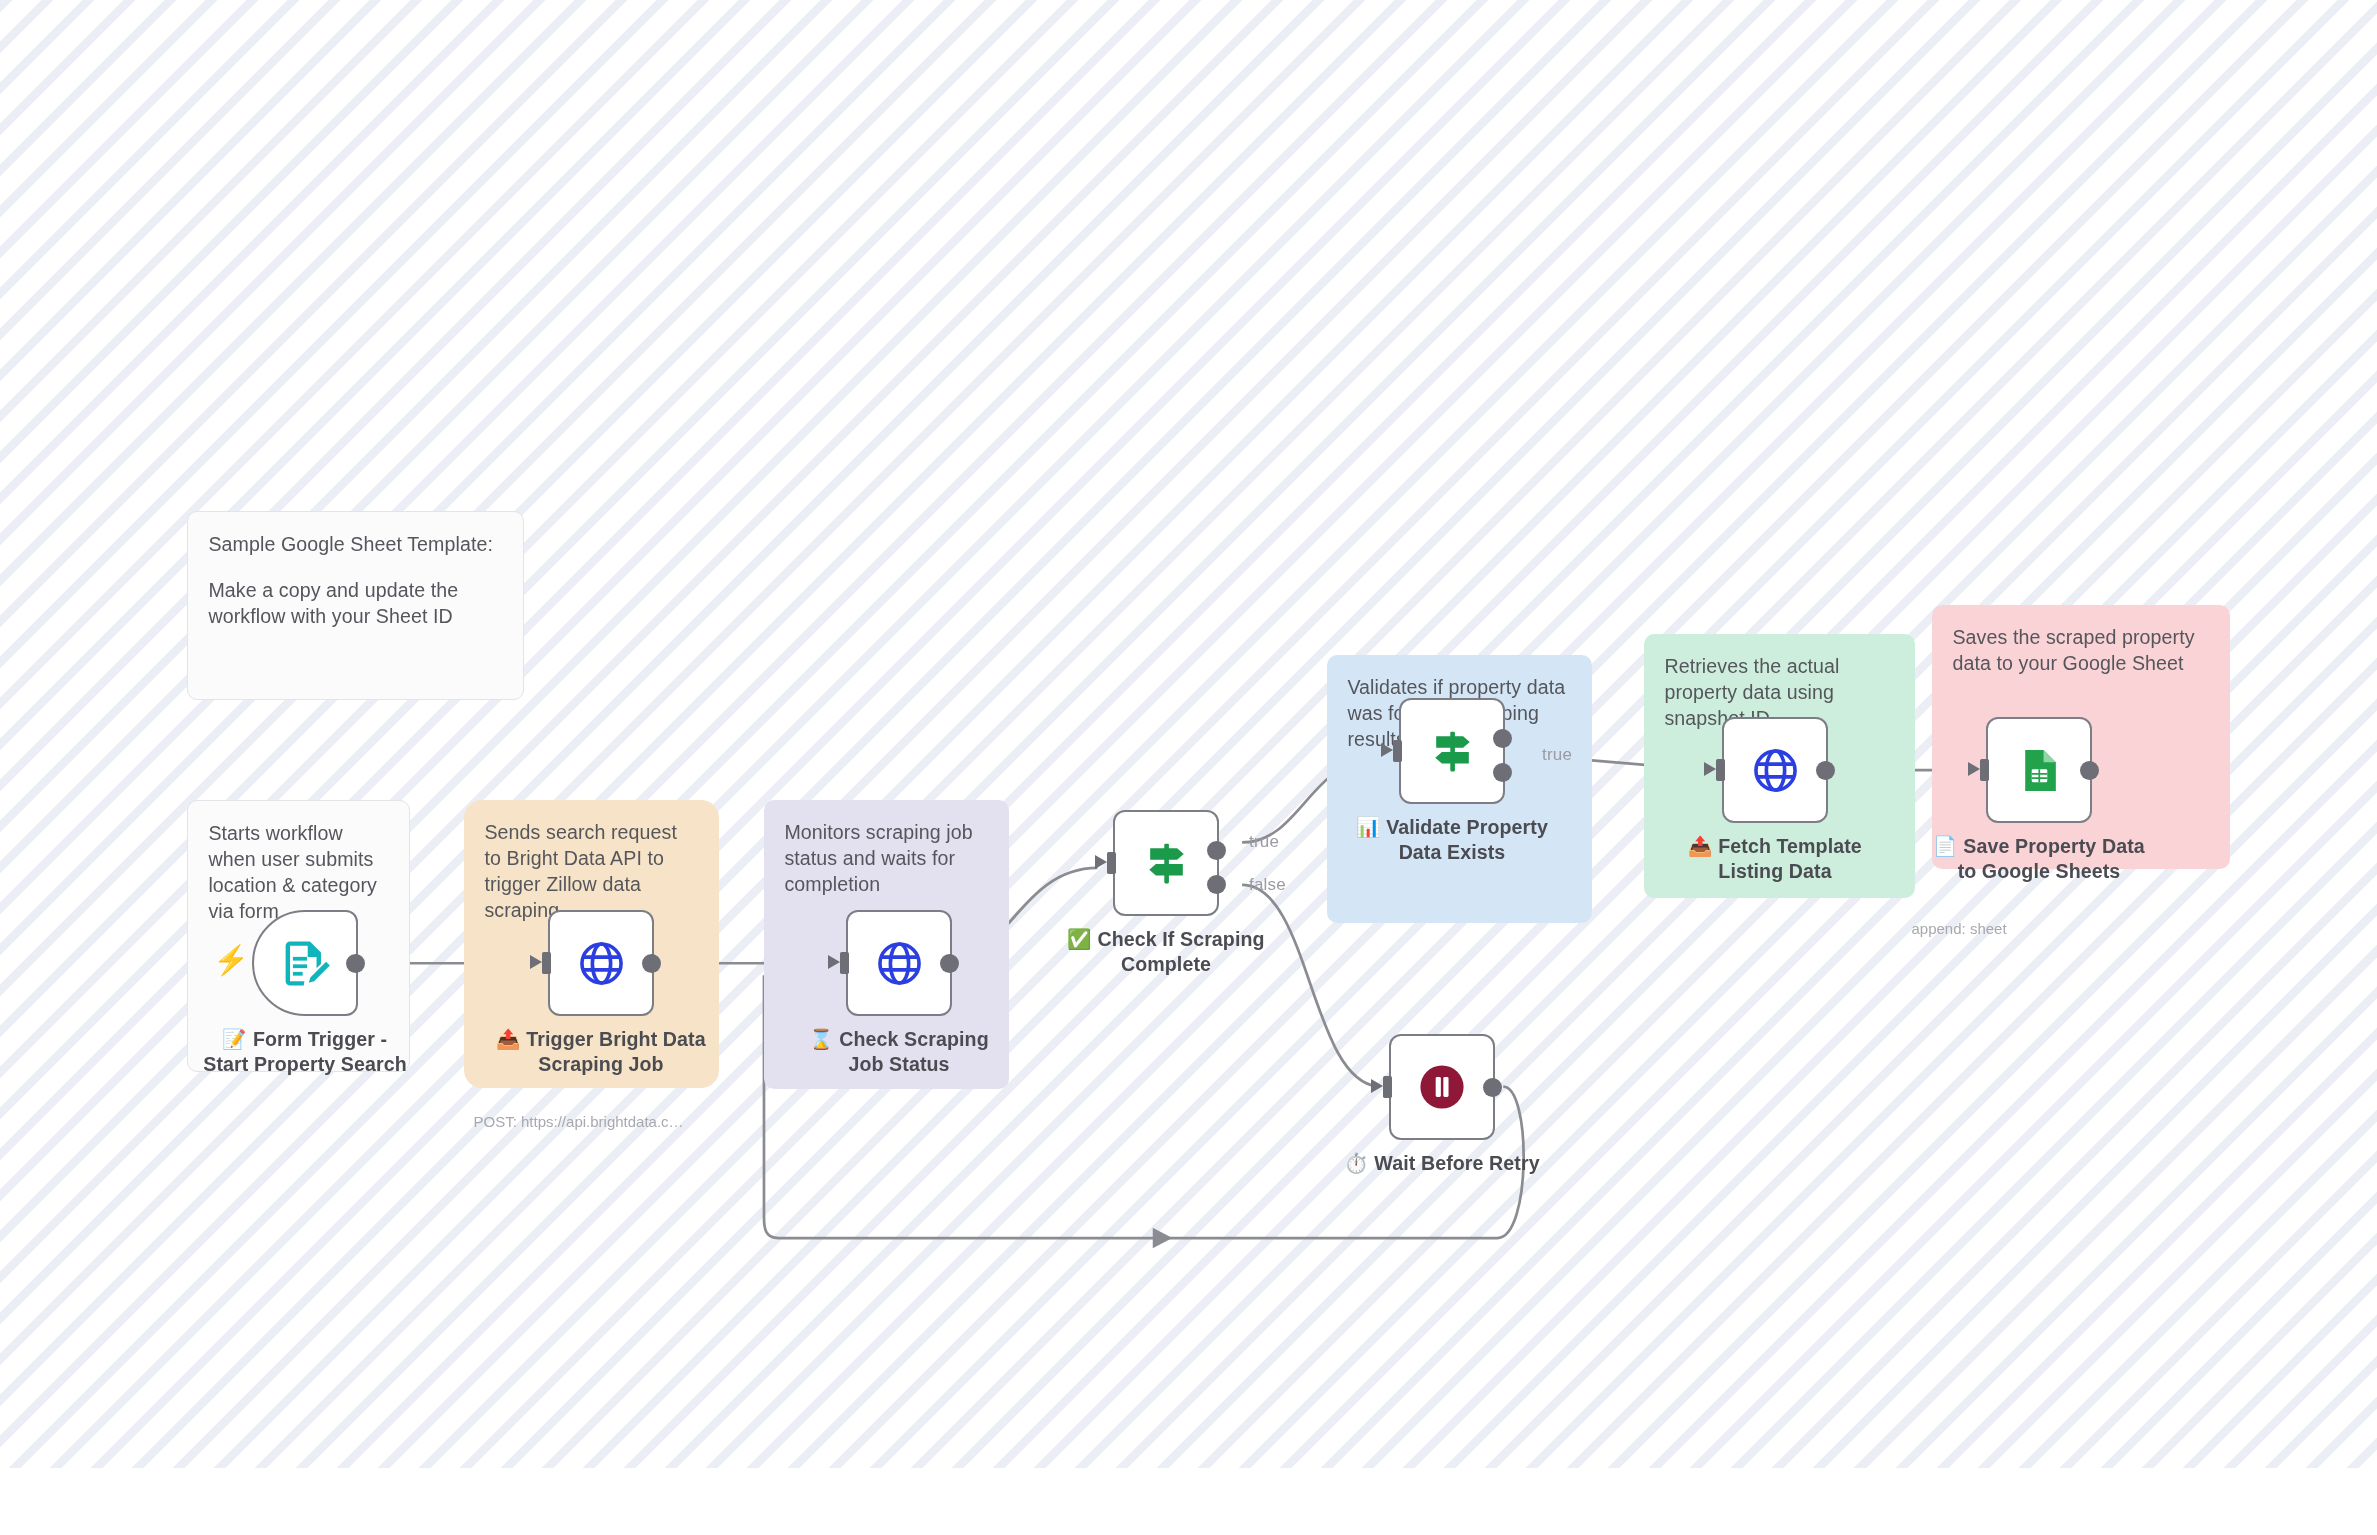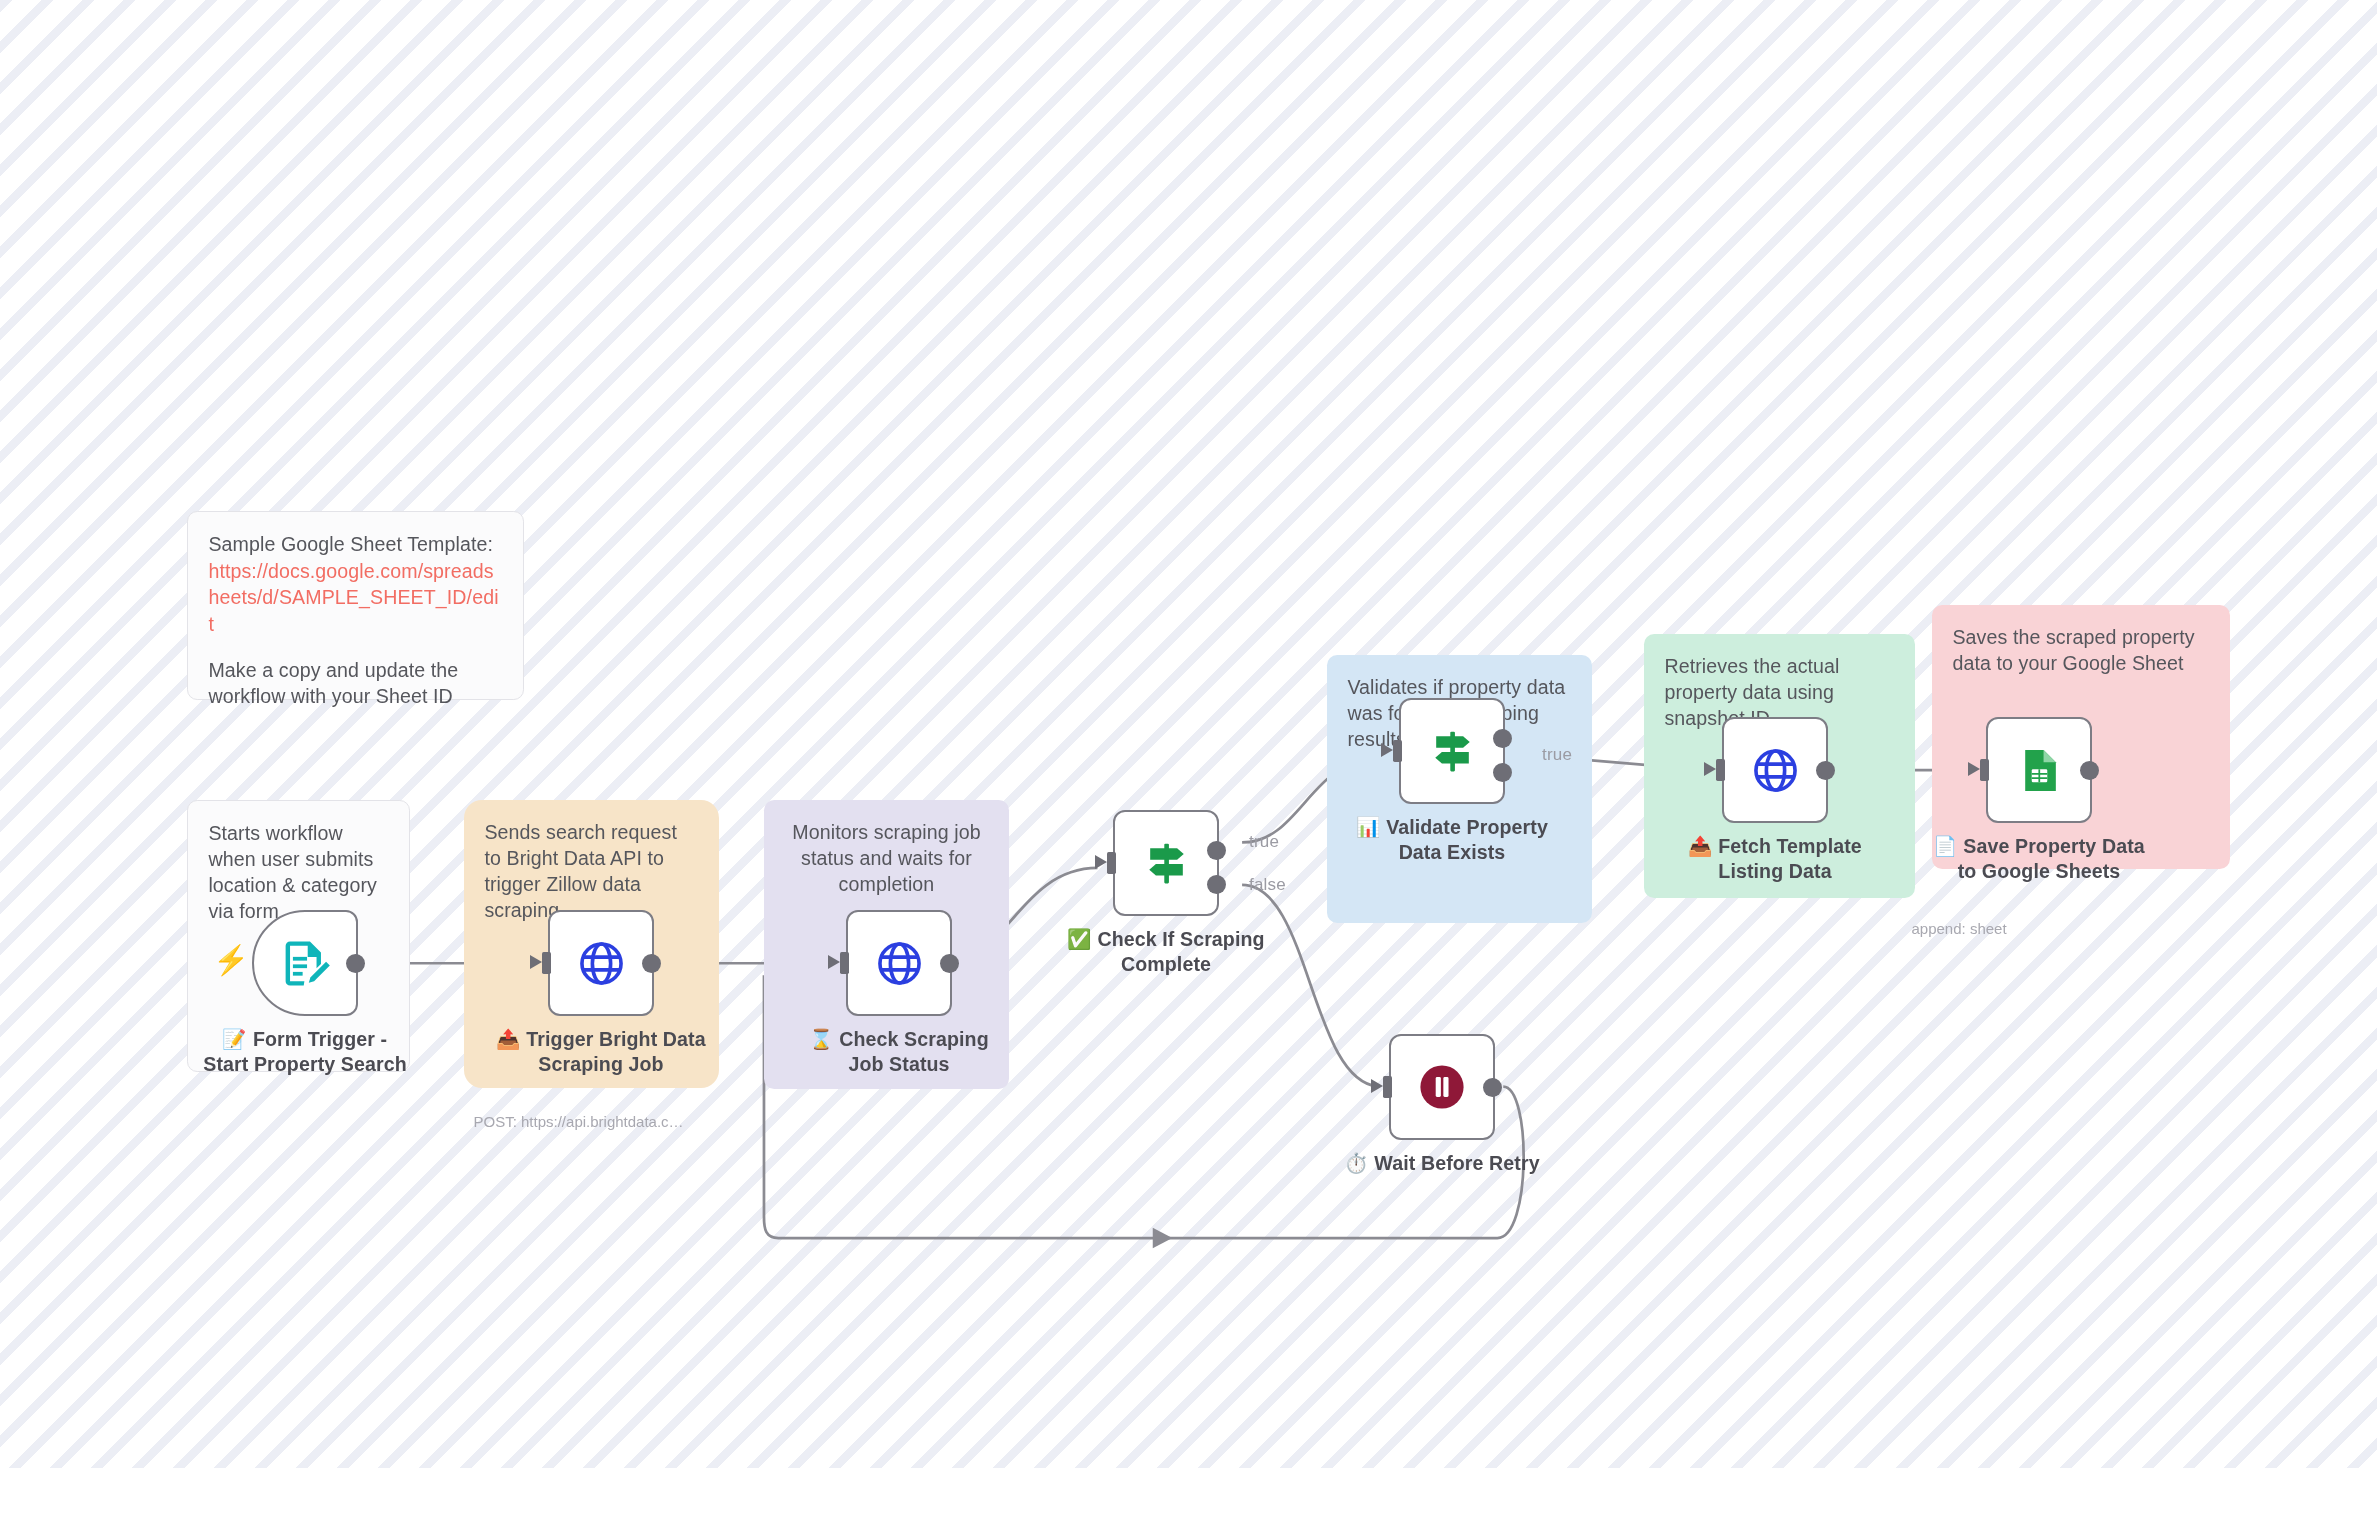--- a/index.html
+++ b/index.html
@@ -33,21 +33,21 @@
     border-radius: 10.2px;
     padding: 19px 20.4px;
     font-size: 19.6px;
     line-height: 1.33;
     color: #55565c;
     letter-spacing: 0.1px;
   }
   .sticky .note-text { white-space: pre-line; display: block; }
   .sticky.plain   { background:#fbfbfc; border:0.9px solid #e3e3e8; }
   .sticky.orange  { background:#f7e4c8;border-radius:18px; }
-  .sticky.purple  { background:#e3e0f0;text-align:center; }
+  .sticky.purple  { background:#e3e0f0; }
   .sticky.blue    { background:#d4e6f5; }
   .sticky.green   { background:#cdeedd; }
   .sticky.pink    { background:#f9d3d6; }
 
   
   .link-note { line-height: 1.36; }
   .link-note .url { color: #f26d63; display:block; word-break: break-all; }
   .link-note .gap { display:block; height: 19px; }
 
   
@@ -175,21 +175,20 @@
 
     <path class="wire" d="M 2160 905 L 2317 905"></path>
 
     <path class="wire" d="M 1767 1277 C 1800 1277 1800 1455 1760 1455 L 915 1455 C 900 1455 898 1445 898 1430 L 898 1146"></path>
 
     <path class="wire-head" d="M 1355 1443 L 1378 1455 L 1355 1467 Z"></path>
   </svg>
 
   <div class="sticky plain link-note" style="left:187px; top:511px; width:337px; height:189px;">
     <span>Sample Google Sheet Template:</span>
-    <span class="url">https://docs.google.com/spreadsheets/d/SAMPLE_SHEET_ID/edit</span>
     <span class="gap"></span>
     <span>Make a copy and update the workflow with your Sheet ID</span>
   </div>
 
   <div class="sticky plain" style="left:187px; top:800px; width:223px; height:272px;">
     <span class="note-text">Starts workflow when user submits location &amp; category via form</span>
   </div>
 
   <div class="sticky orange" style="left:464px; top:800px; width:255px; height:288px;">
     <span class="note-text">Sends search request to Bright Data API to trigger Zillow data scraping</span>

